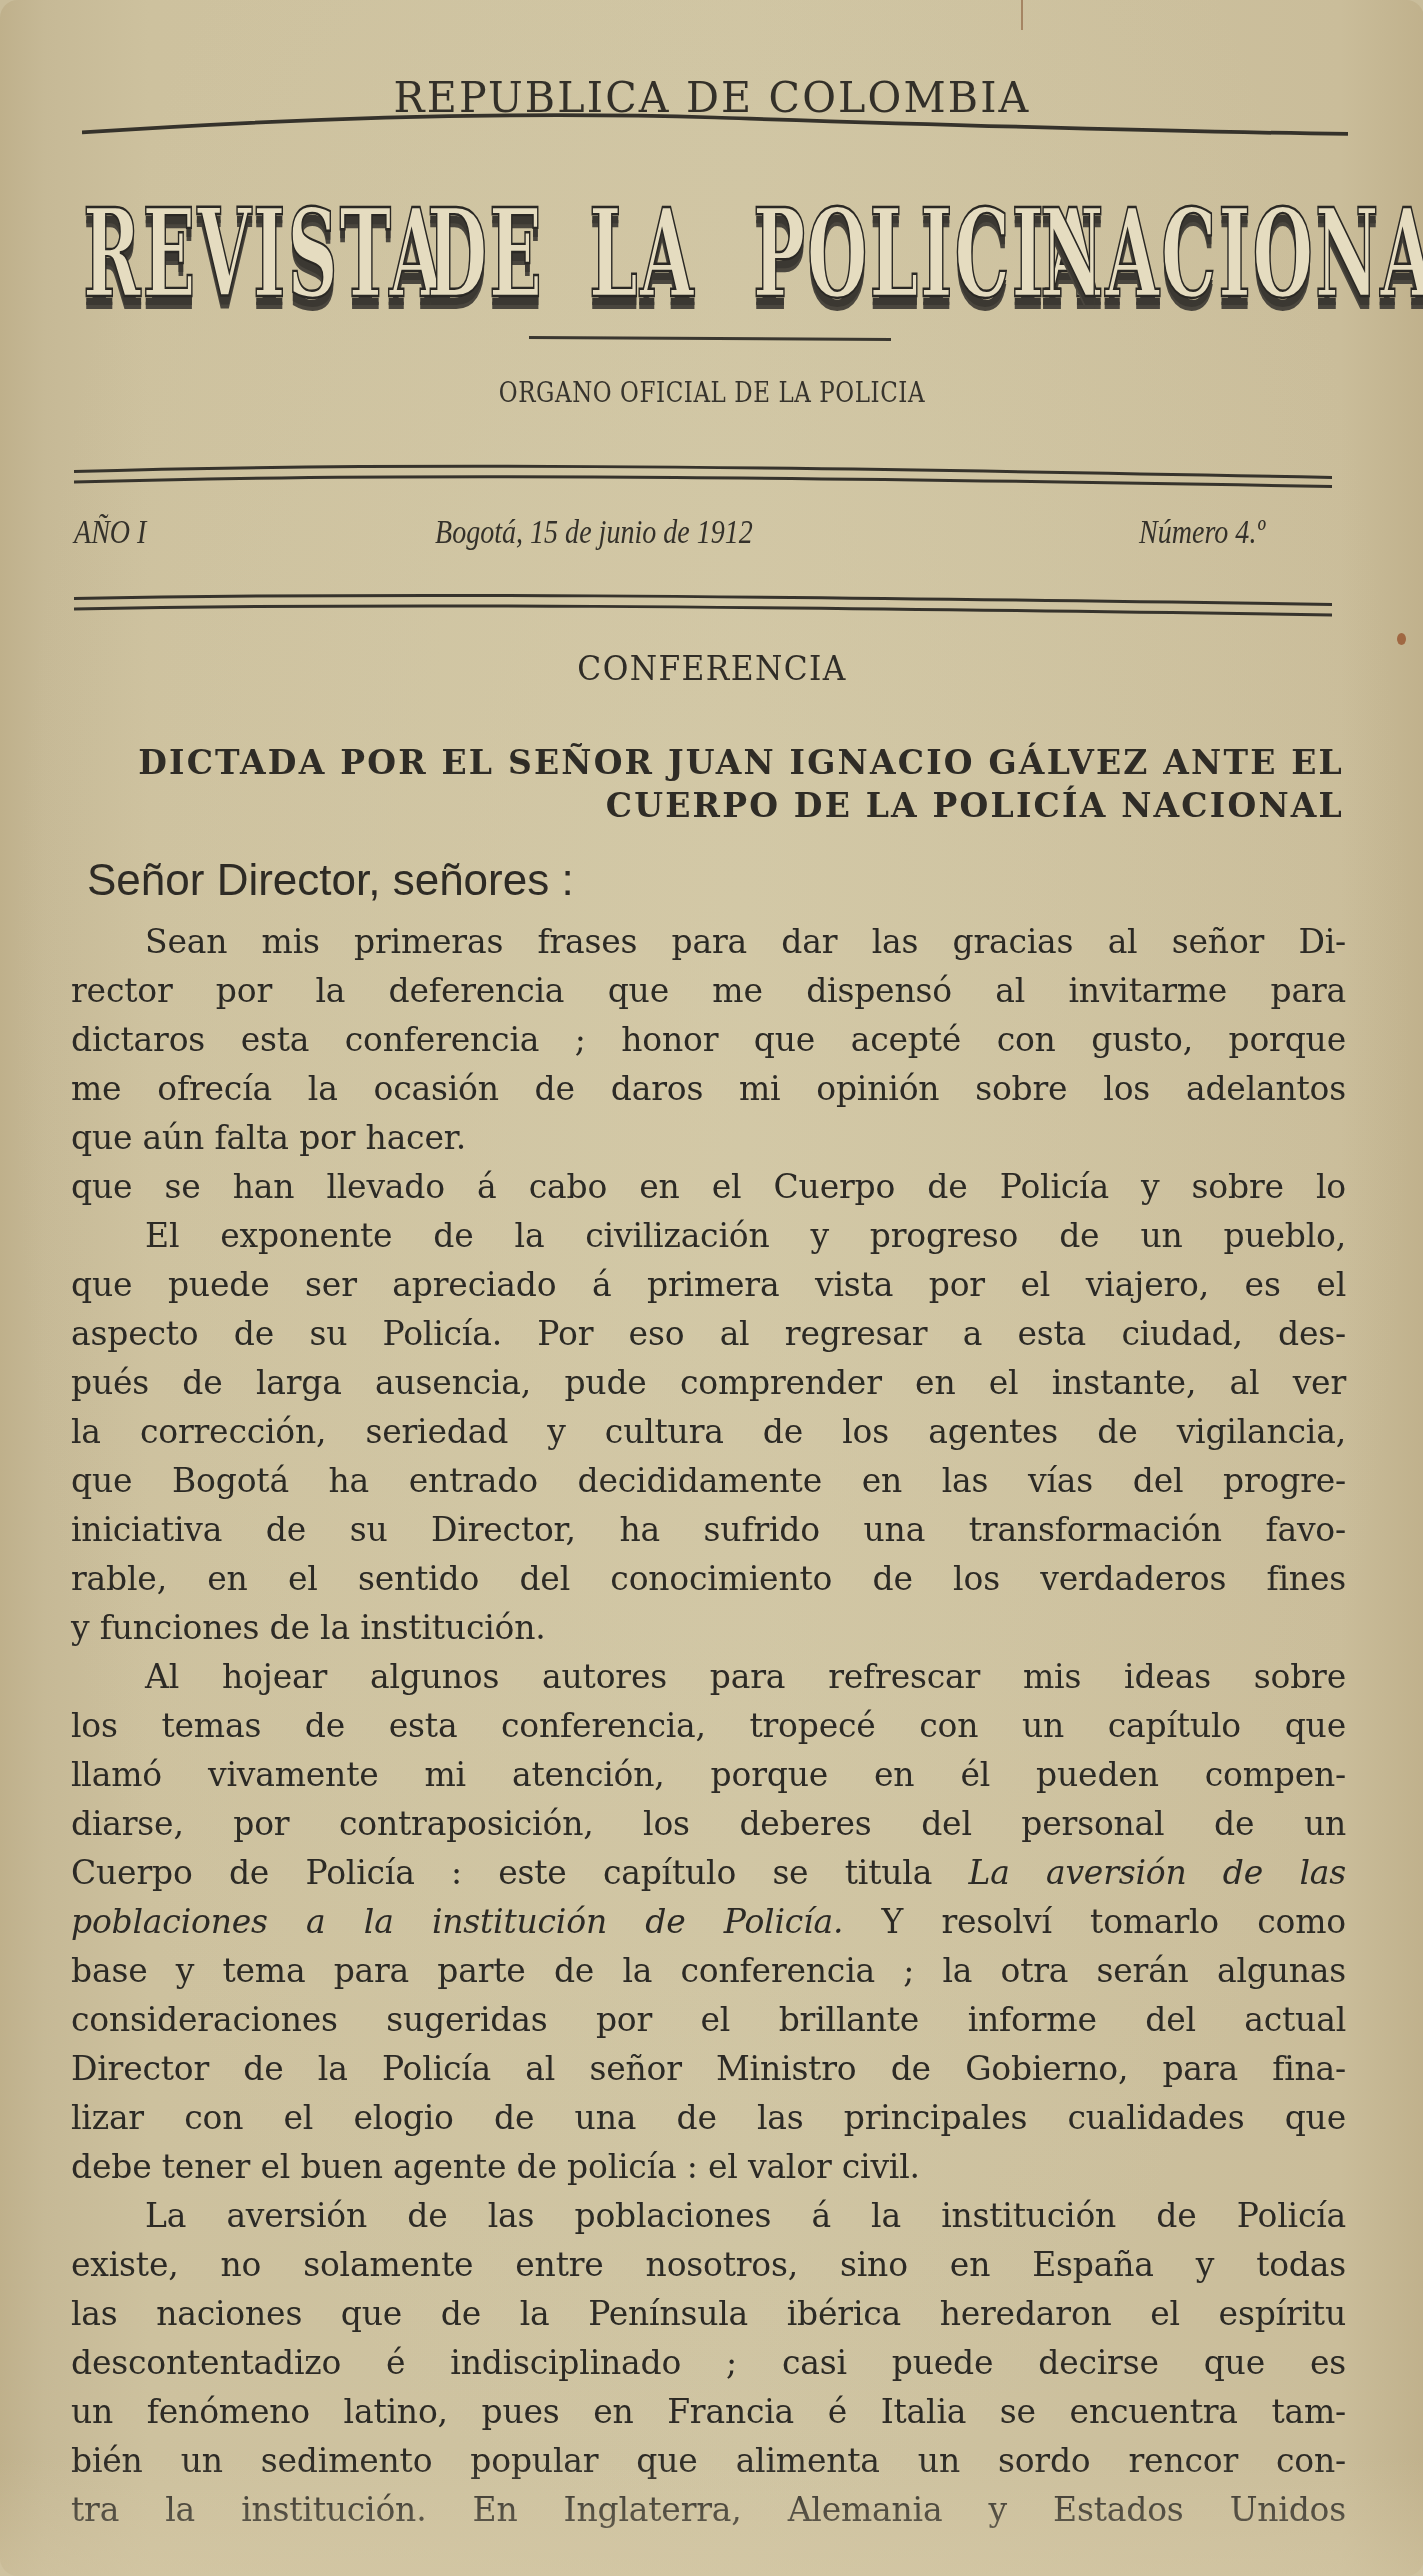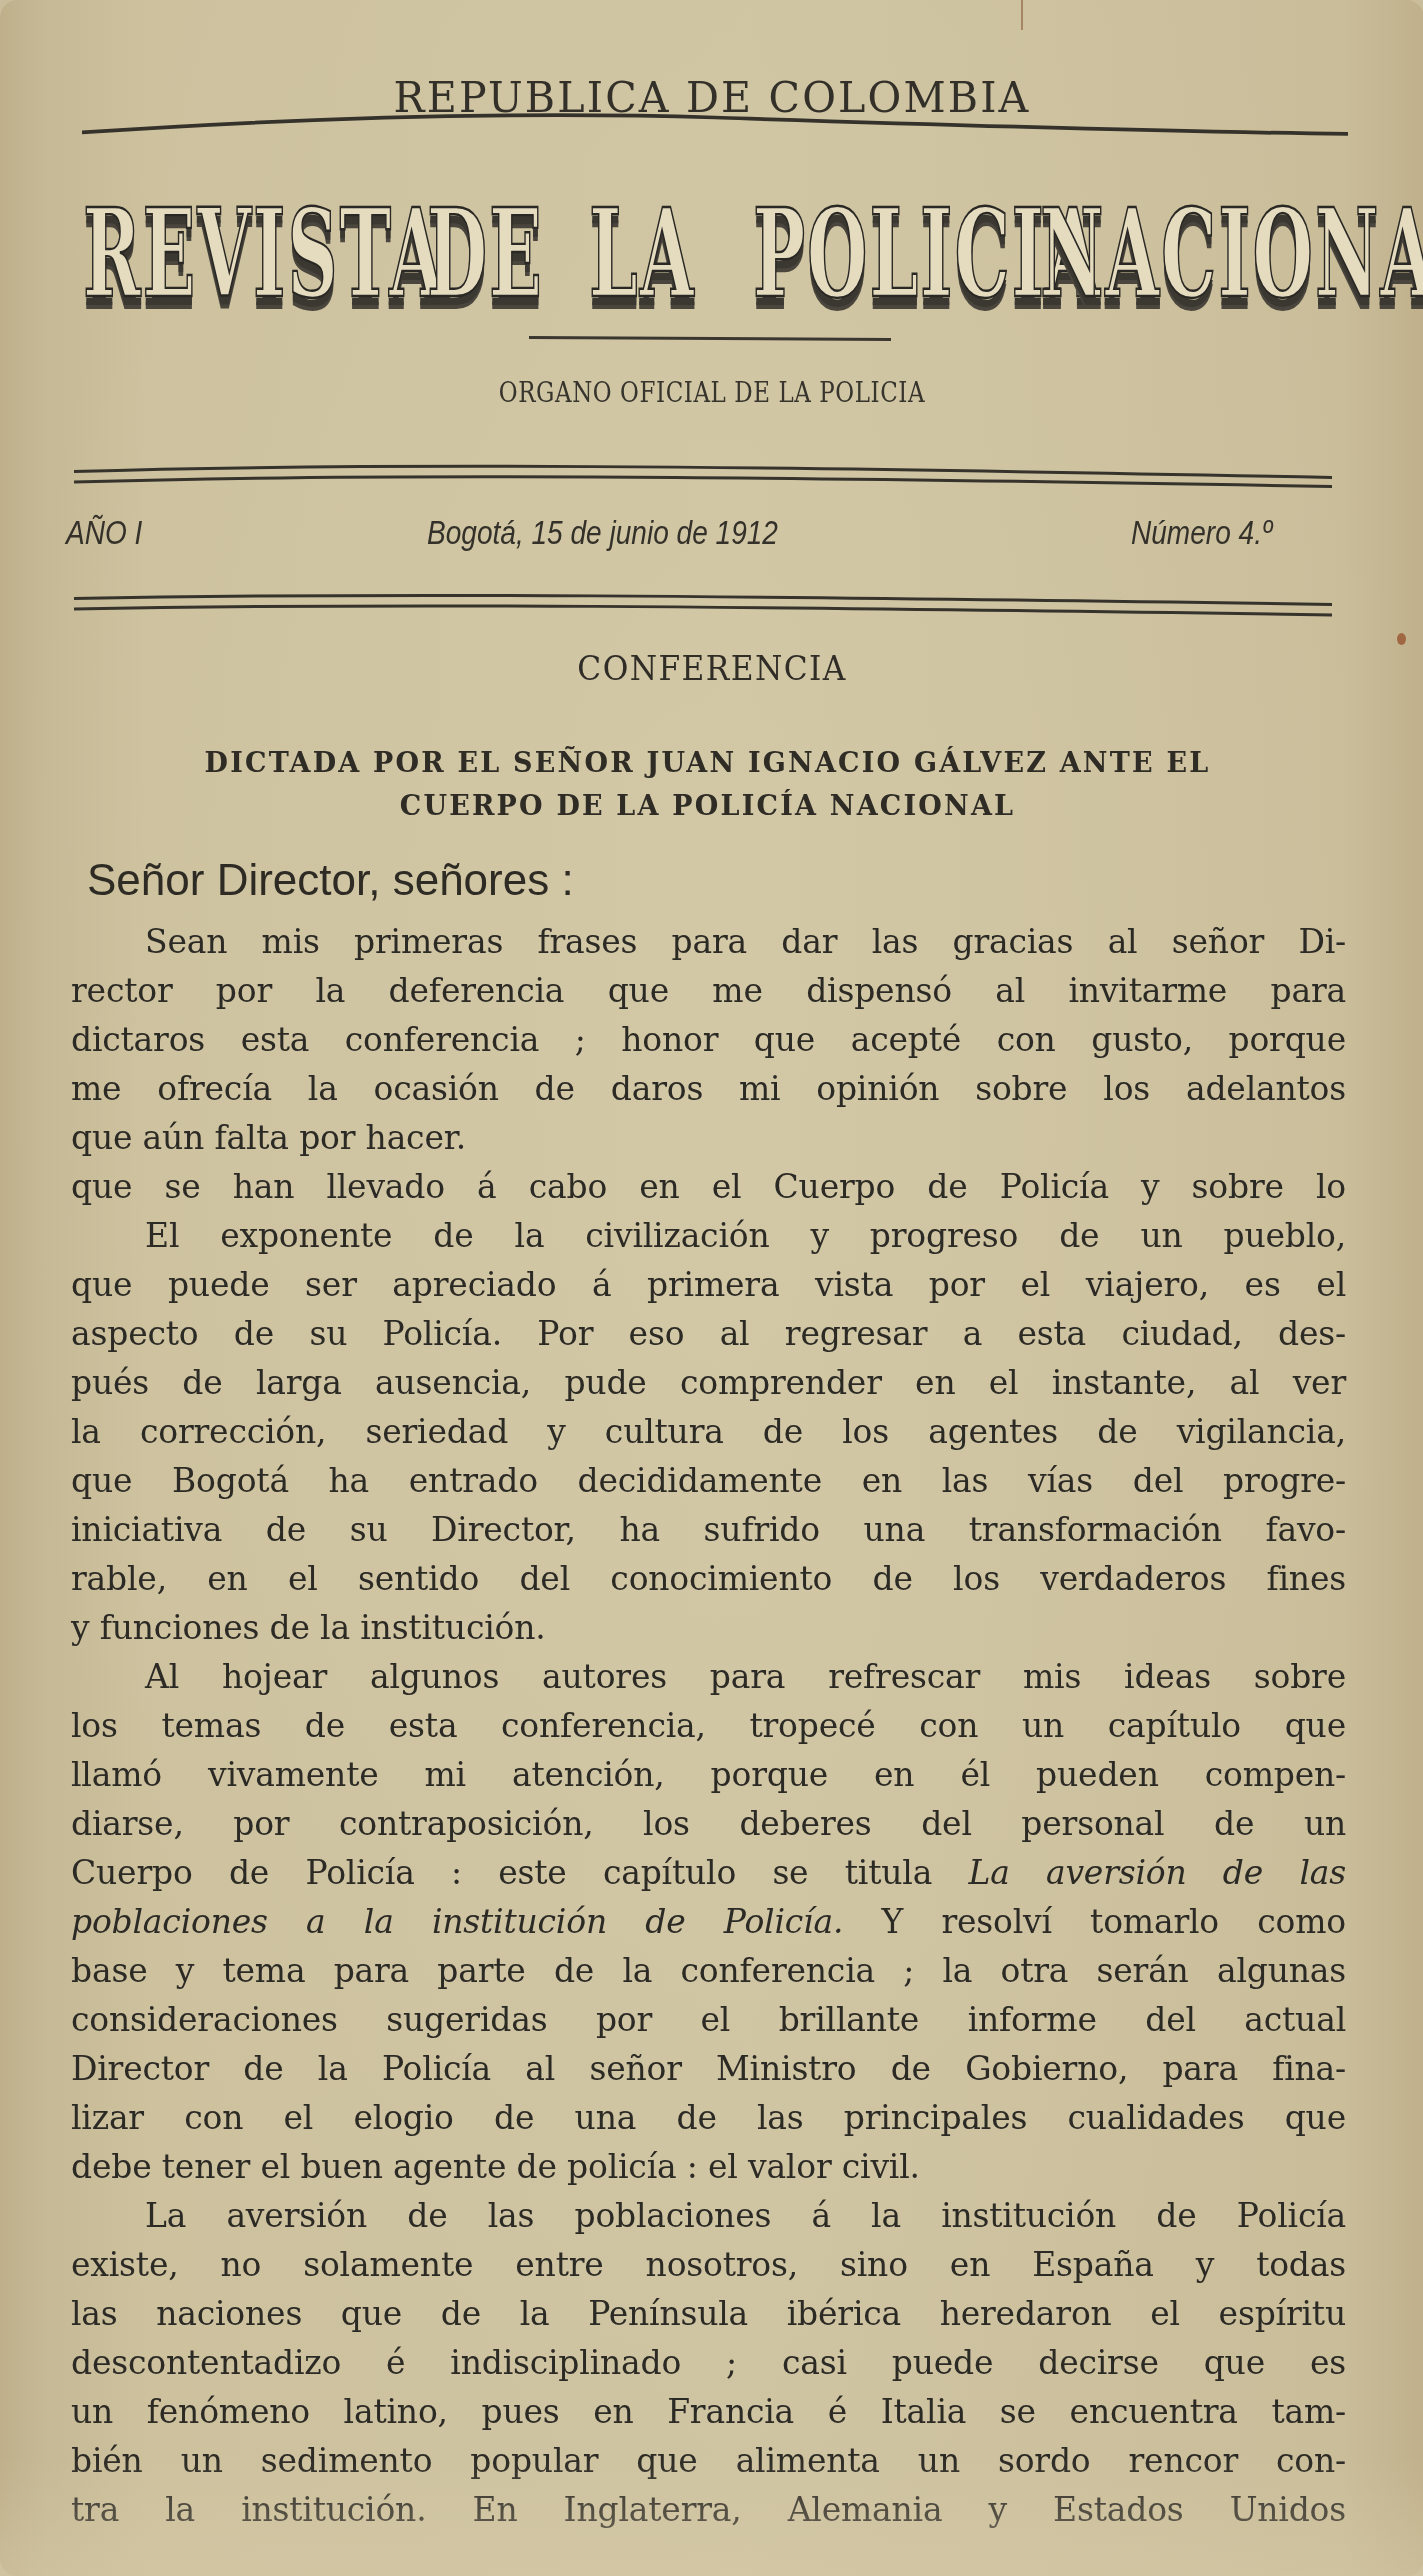--- a/index.html
+++ b/index.html
@@ -100,23 +100,23 @@
       position: absolute;
       left: 74px;
       width: 1258px;
       height: 30px;
     }
     .dr1 { top: 458px; }
     .dr2 { top: 588px; }
     .dateline {
       position: absolute;
       top: 514px;
-      left: 66px; width: 1266px;
+      left: 74px; width: 1266px;
       height: 45px;
-      font-family: Liberation Sans, sans-serif;
+      font-family: Liberation Serif, serif;
       font-style: italic;
       font-size: 33px;
       color: #34312a;
     }
     .dateline span { position: absolute; top: 0; white-space: nowrap; }
     .ano { left: 0; transform: scaleX(0.85); transform-origin: left; }
     .fecha { left: 361px; transform: scaleX(0.85); transform-origin: left; }
     .numero { left: 1065px; transform: scaleX(0.85); transform-origin: left; }
     .title {
       position: absolute;
@@ -126,24 +126,24 @@
       font-family: "DejaVu Serif", serif;
       font-size: 34px;
       letter-spacing: 1.5px;
       color: #302d27;
       transform: scaleX(0.92);
     }
     .subtitle {
       position: absolute;
       left: 71px; width: 1273px;
       top: 741px;
-      text-align: center;
+      text-align: right;
       font-family: "DejaVu Serif", serif;
       font-weight: bold;
-      font-size: 27px;
+      font-size: 33px;
       line-height: 43px;
       letter-spacing: 2.2px;
       color: #2f2c26;
     }
     .salutation {
       position: absolute;
       left: 87px; top: 855px;
       font-family: Liberation Sans, sans-serif;
       font-size: 44px;
       color: #2e2b25;

